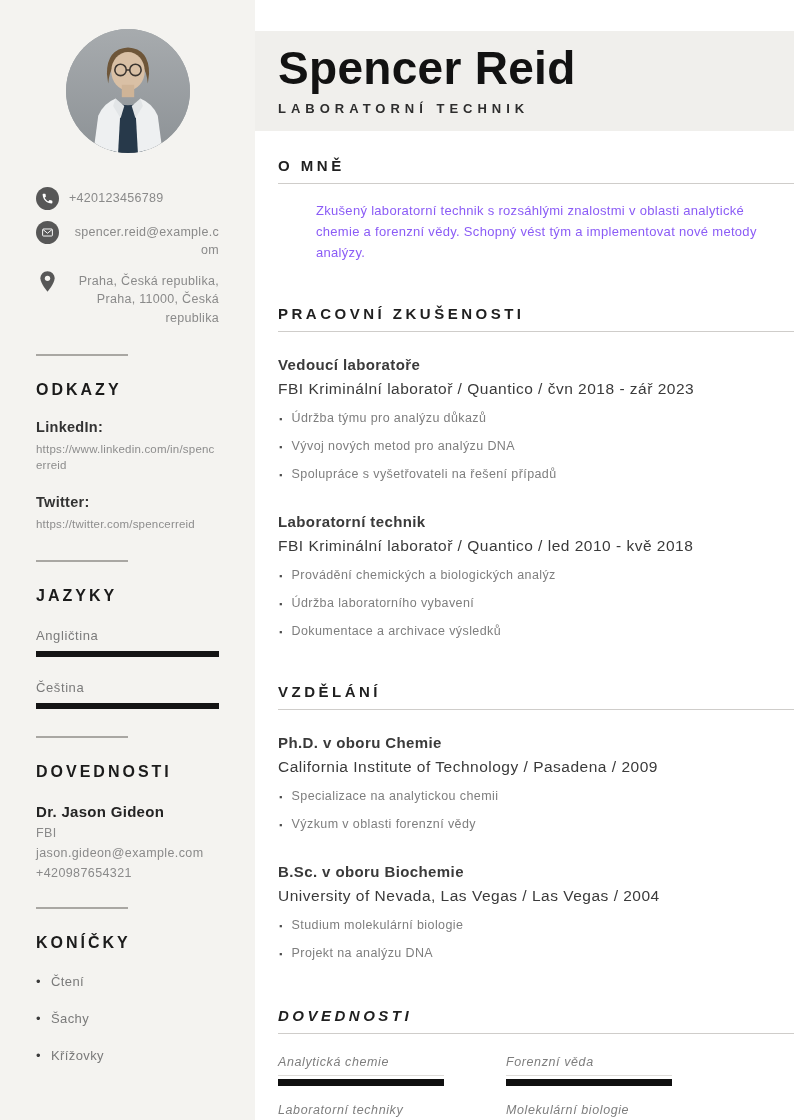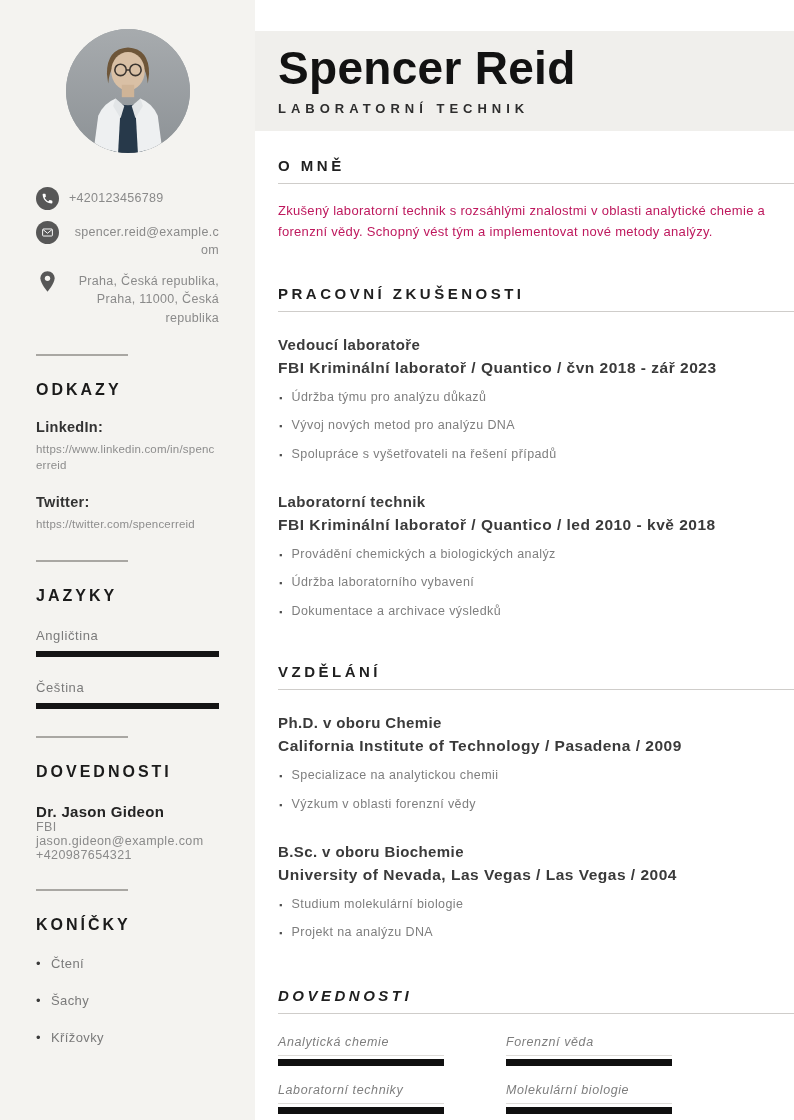--- a/index.html
+++ b/index.html
@@ -86,20 +86,21 @@
     margin-top: 8px;
     height: 6px; width: 100%;
     background: #141414;
   }
   .ref-name {
     margin-top: 22px;
     font-size: 15px; font-weight: bold;
     color: #242424; letter-spacing: 0.3px;
   }
   .ref-line {
+    margin-top: 6px;
     font-size: 12.5px; color: #8a8a8a; letter-spacing: 0.4px;
   }
   .hobby-list { list-style: none; margin-top: 3px; }
   .hobby-list li {
     display: flex; align-items: center;
     margin-top: 22px;
     font-size: 13px; color: #7a7a7a; letter-spacing: 0.4px;
   }
   .hobby-dot {
     color: #3a3a3a; font-size: 13px;
@@ -130,33 +131,34 @@
   .sec-exp, .sec-edu { margin-top: 42px; }
   .sec-skills { margin-top: 44px; font-style: italic; }
   .sec-heading {
     font-size: 15px; font-weight: bold;
     letter-spacing: 3.5px; color: #1f1f1f;
     padding-bottom: 9px;
     border-bottom: 1px solid #cfcdca;
   }
   .about-text {
     margin-top: 17px;
-    font-size: 13px; color: #be185d;
+    font-size: 13px; color: #8b5cf6;
     line-height: 1.6; letter-spacing: 0.3px;
     padding-right: 22px;
+    margin-left: 38px;
   }
   .entry { margin-top: 22px; }
   .entry + .entry { margin-top: 27px; }
   .entry-title {
     font-size: 15px; font-weight: bold;
     color: #3a3a3a; letter-spacing: 0.4px;
     line-height: 1.5;
   }
   .entry-meta {
-    font-size: 15.5px; font-weight: bold;
+    font-size: 15.5px; font-weight: normal;
     color: #3a3a3a; letter-spacing: 0.5px;
     line-height: 1.5;
   }
   .entry ul { list-style: none; margin-top: 11px; }
   .entry li {
     display: flex; align-items: flex-start;
     font-size: 12.5px; color: #7e7e7e;
     letter-spacing: 0.4px;
     margin-bottom: 11px;
     padding-right: 22px;

